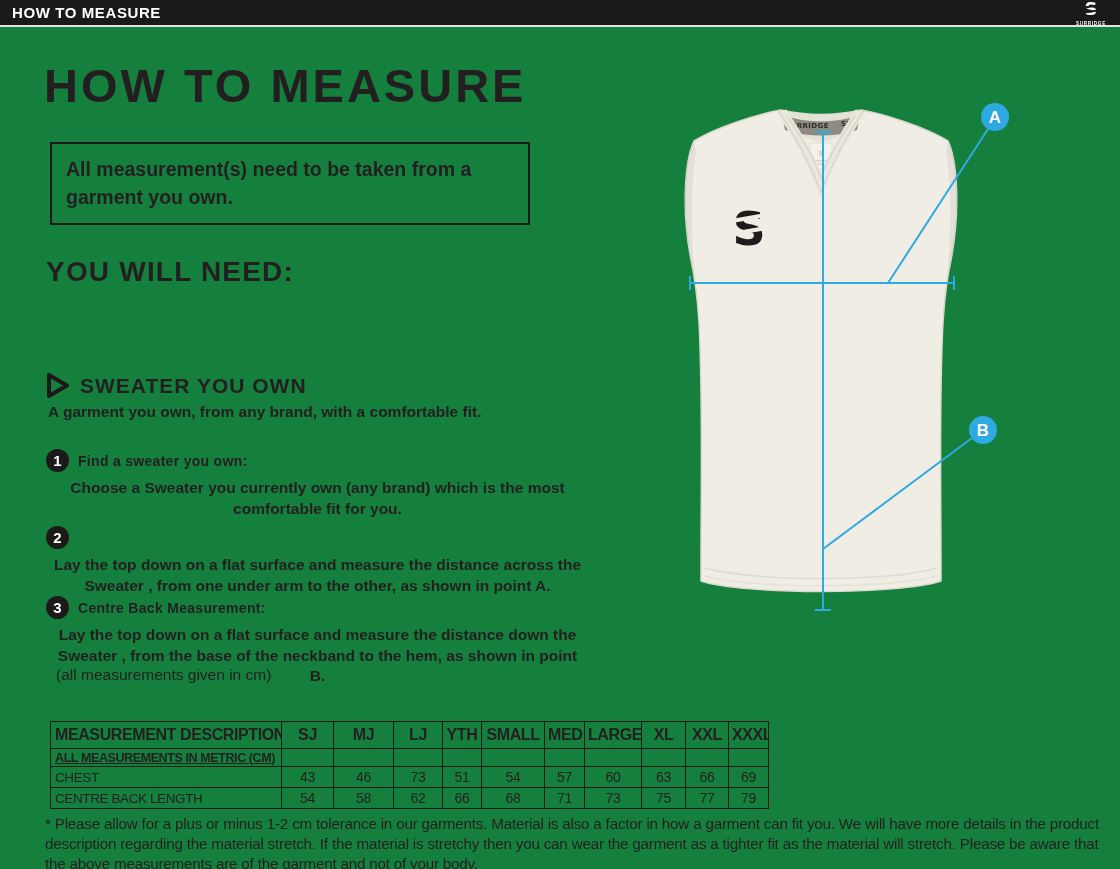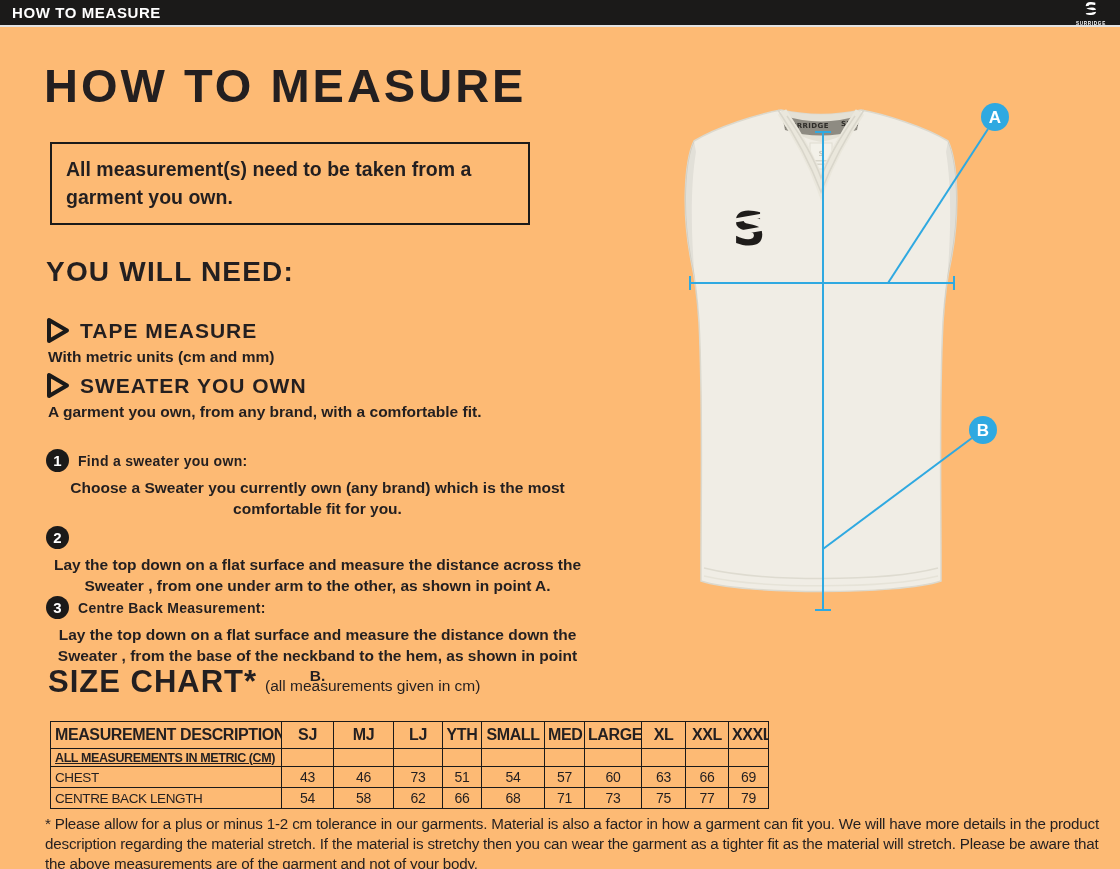--- a/index.html
+++ b/index.html
@@ -1,17 +1,17 @@
 <!DOCTYPE html>
 <html><head>
 <meta charset="utf-8">
 <style>
   html,body{margin:0;padding:0;background:#ffffff;}
   .page{
-    position:relative;width:1120px;height:869px;overflow:hidden;background:#fdba74;
+    position:relative;width:1120px;height:869px;overflow:hidden;background:#15803d;
     font-family:"Liberation Sans",sans-serif;color:#231F20;
   }
   
   .topbar{
     position:absolute;left:0;top:0;width:1120px;height:27px;background:#1B1A19;
     display:flex;align-items:center;justify-content:space-between;
     padding:0 12px;box-sizing:border-box;border-bottom:2px solid #e2e2e2;
   }
   .topbar-title{color:#ffffff;font-size:15px;font-weight:700;letter-spacing:.6px;}
   .topbar-logo{display:block;}
@@ -87,29 +87,20 @@
       <text x="17" y="24.5" font-size="4.6" font-weight="bold" fill="#ffffff" text-anchor="middle" letter-spacing="0.7" font-family="Liberation Sans, sans-serif">SURRIDGE</text>
     </svg>
   </div>
 
   <h1 class="main-heading">HOW TO MEASURE</h1>
 
   <div class="callout">All measurement(s) need to be taken from a garment you own.</div>
 
   <h2 class="ywn-heading">YOU WILL NEED:</h2>
 
-  <div class="need need-tape">
-    <div class="need-head">
-      <svg class="tri-icon" width="24" height="27" viewBox="0 0 24 27">
-        <polygon points="3,3 3,24 21,13.5" fill="none" stroke="#1B1A19" stroke-width="4" stroke-linejoin="round"></polygon>
-      </svg>
-      <span class="need-title">TAPE MEASURE</span>
-    </div>
-    <div class="need-desc">With metric units (cm and mm)</div>
-  </div>
 
   <div class="need need-sweater">
     <div class="need-head">
       <svg class="tri-icon" width="24" height="27" viewBox="0 0 24 27">
         <polygon points="3,3 3,24 21,13.5" fill="none" stroke="#1B1A19" stroke-width="4" stroke-linejoin="round"></polygon>
       </svg>
       <span class="need-title">SWEATER YOU OWN</span>
     </div>
     <div class="need-desc">A garment you own, from any brand, with a comfortable fit.</div>
   </div>
@@ -131,21 +122,20 @@
 
   <div class="step step-3">
     <div class="step-head">
       <span class="badge">3</span>
       <span class="step-title">Centre Back Measurement:</span>
     </div>
     <div class="step-desc">Lay the top down on a flat surface and measure the distance down the Sweater , from the base of the neckband to the hem, as shown in point B.</div>
   </div>
 
   <div class="sc-heading">
-    <h3 class="sc-title">SIZE CHART*</h3>
     <span class="sc-sub">(all measurements given in cm)</span>
   </div>
 
   <table class="size-chart">
     <colgroup>
       <col style="width:231px">
         <col style="width:52px">
         <col style="width:60px">
         <col style="width:49px">
       <col style="width:39px">

